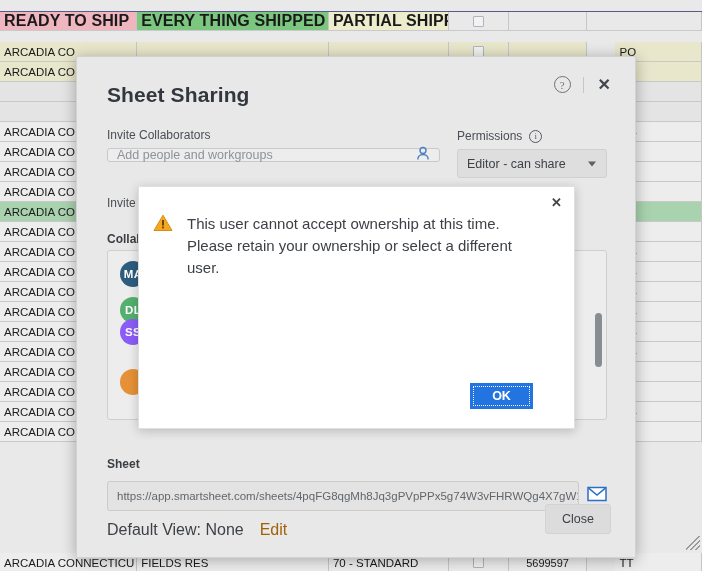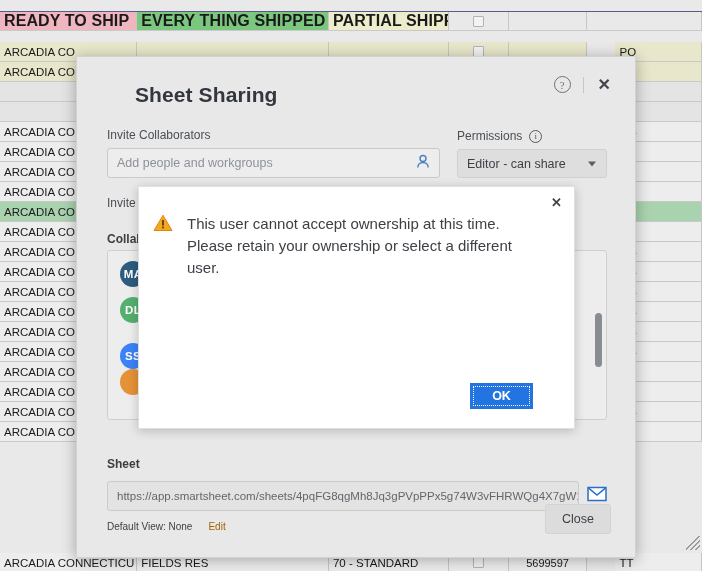--- a/index.html
+++ b/index.html
@@ -79,21 +79,20 @@
     position: absolute;
     left: 76px; top: 56px;
     width: 560px; height: 502px;
     background: #e8e8e8;
     box-shadow: 0 2px 14px rgba(0,0,0,.30);
     border: 1px solid #d2d2d2;
   }
   .modal-head {
     position: relative;
     height: 62px;
-    margin-left: 28px;
   }
   .modal-title {
     position: absolute;
     left: 30px; top: 26px;
     font-size: 21px;
     font-weight: bold;
     color: #33373d;
     letter-spacing: .1px;
   }
   .head-icons {
@@ -128,21 +127,21 @@
     border: 1.2px solid #55595e;
     border-radius: 50%;
     font-size: 9px; color: #55595e;
     display:flex; align-items:center; justify-content:center;
     font-family: "Liberation Serif", serif;
     cursor: pointer;
   }
 
   .invite-input {
     position: absolute; left: 30px; top: 91px;
-    width: 333px; height: 30px;
+    width: 333px; height: 14px;
     background: #ededed;
     border: 1px solid #c9c9c9;
     border-radius: 3px;
     display: flex; align-items: center;
     padding: 0 9px;
     font-size: 12.5px;
     color: #8d9298;
   }
   .person-ico {
     position: absolute; right: 8px; top: 50%; transform: translateY(-50%);
@@ -214,21 +213,21 @@
     padding: 0 9px;
     font-size: 11.5px;
     color: #62676c;
     overflow: hidden;
     white-space: nowrap;
   }
   .mail-ico { cursor: pointer; flex: 0 0 auto; }
 
   .default-view {
     position: absolute; left: 30px; top: 464px;
-    font-size: 10px; color: #3d4146;
+    font-size: 16px; color: #3d4146;
     display: flex; align-items: center; gap: 16px;
   }
   .edit-link { color: #a16207; cursor: pointer; }
 
   .close-btn {
     position: absolute;
     right: 24px; bottom: 23px;
     width: 66px; height: 30px;
     background: #dcdcdc;
     border: 1px solid #d3d3d3;
@@ -538,21 +537,21 @@
     <span class="caret"></span>
   </div>
 
   <div class="lbl lbl-invite2">Invite I</div>
   <div class="lbl lbl-collab">Collab</div>
 
   <div class="collab-box">
     <div id="avatars">
         <div class="avatar" style="top: 10px; background: rgb(46, 92, 126);">MA</div>
         <div class="avatar" style="top: 46px; background: rgb(83, 176, 110);">DL</div>
-        <div class="avatar" style="top: 92px; background: #3b82f6;">SS</div>
+        <div class="avatar" style="top: 68px; background: #8b5cf6;">SS</div>
         <div class="avatar" style="top: 118px; background: rgb(229, 145, 56);"></div>
       </div>
     <div class="collab-scroll"></div>
   </div>
 
   <div class="lbl lbl-sheet">Sheet</div>
 
   <div class="url-row">
     <div class="url-input">https://app.smartsheet.com/sheets/4pqFG8qgMh8Jq3gPVpPPx5g74W3vFHRWQg4X7gW1</div>
     <span class="mail-ico">

